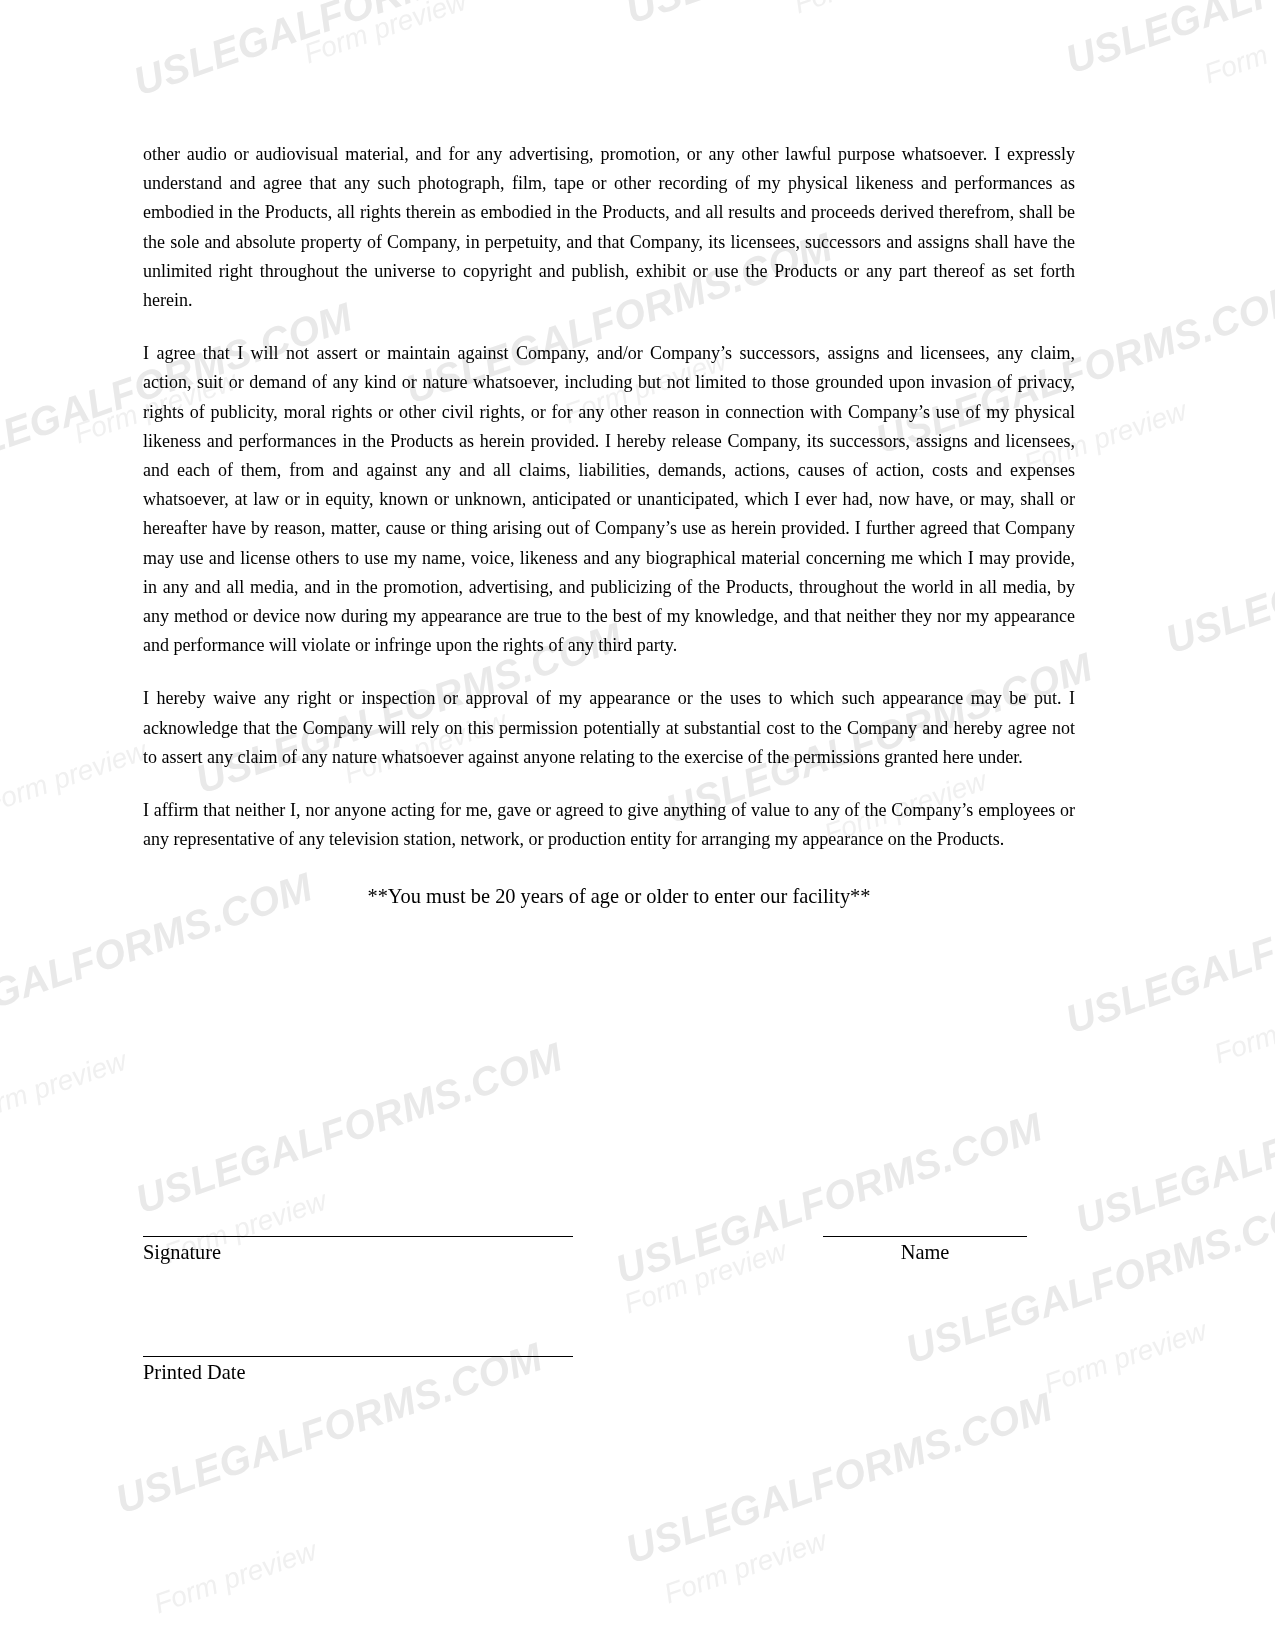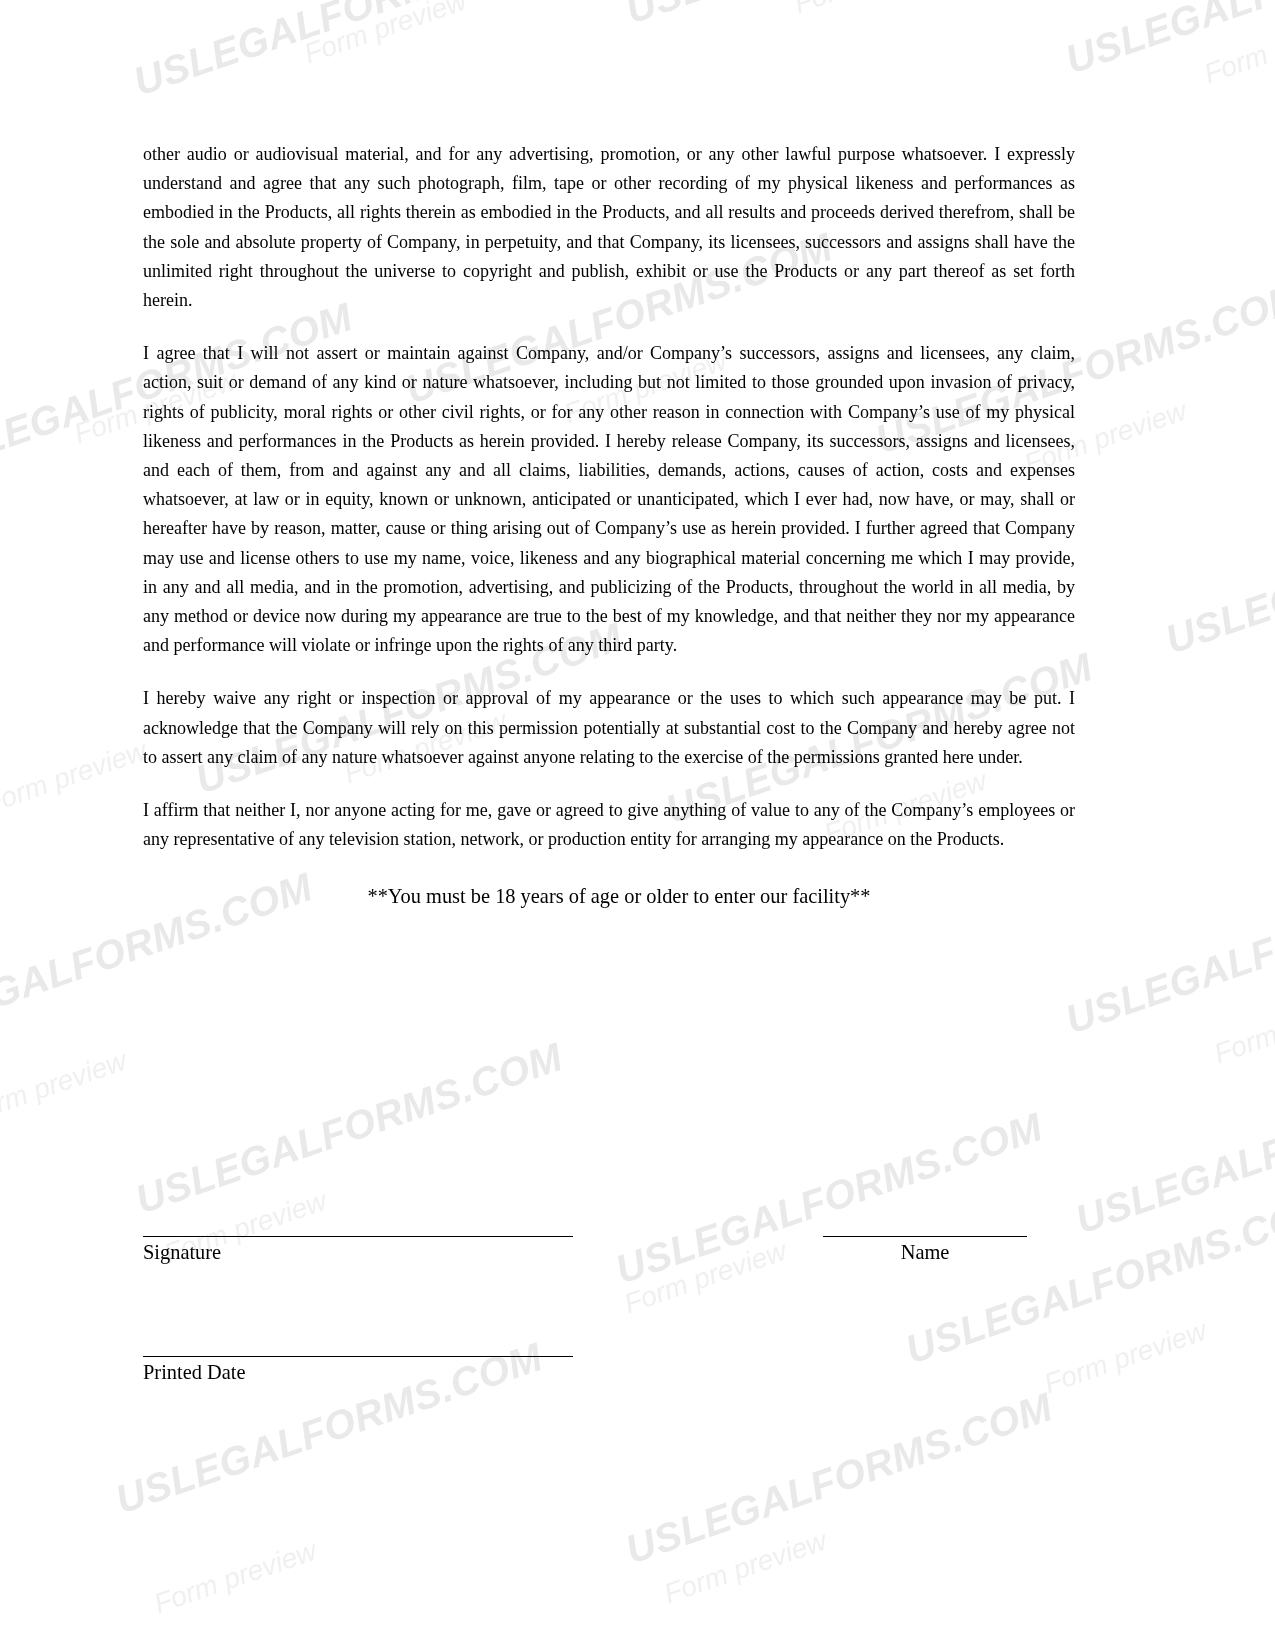--- a/index.html
+++ b/index.html
@@ -155,21 +155,21 @@
     <div class="wm wm-preview" style="left:1040px; top:1370px; transform:rotate(-19deg);">Form preview</div>
     <div class="wm wm-preview" style="left:150px; top:1590px; transform:rotate(-19deg);">Form preview</div>
     <div class="wm wm-preview" style="left:660px; top:1580px; transform:rotate(-19deg);">Form preview</div>
   </div>
 
   <div id="content">
     <p class="body-par">other audio or audiovisual material, and for any advertising, promotion, or any other lawful purpose whatsoever.  I expressly understand and agree that any such photograph, film, tape or other recording of my physical likeness and performances as embodied in the Products, all rights therein as embodied in the Products, and all results and proceeds derived therefrom, shall be the sole and absolute property of Company, in perpetuity, and that Company, its licensees, successors and assigns shall have the unlimited right throughout the universe to copyright and publish, exhibit or use the Products or any part thereof as set forth herein.</p>
     <p class="body-par">I agree that I will not assert or maintain against Company, and/or Company’s successors, assigns and licensees, any claim, action, suit or demand of any kind or nature whatsoever, including but not limited to those grounded upon invasion of privacy, rights of publicity, moral rights or other civil rights, or for any other reason in connection with Company’s use of my physical likeness and performances in the Products as herein provided.  I hereby release Company, its successors, assigns and licensees, and each of them, from and against any and all claims, liabilities, demands, actions, causes of action, costs and expenses whatsoever, at law or in equity, known or unknown, anticipated or unanticipated, which I ever had, now have, or may, shall or hereafter have by reason, matter, cause or thing arising out of Company’s use as herein provided.  I further agreed that Company may use and license others to use my name, voice, likeness and any biographical material concerning me which I may provide, in any and all media, and in the promotion, advertising, and publicizing of the Products, throughout the world in all media, by any method or device now during my appearance are true to the best of my knowledge, and that neither they nor my appearance and performance will violate or infringe upon the rights of any third party.</p>
     <p class="body-par">I hereby waive any right or inspection or approval of my appearance or the uses to which such appearance may be put. I acknowledge that the Company will rely on this permission potentially at substantial cost to the Company and hereby agree not to assert any claim of any nature whatsoever against anyone relating to the exercise of the permissions granted here under.</p>
     <p class="body-par">I affirm that neither I, nor anyone acting for me, gave or agreed to give anything of value to any of the Company’s employees or any representative of any television station, network, or production entity for arranging my appearance on the Products.</p>
-    <p class="notice">**You must be 18 years of age or older to enter our facility**</p>
+    <p class="notice">**You must be 20 years of age or older to enter our facility**</p>
   </div>
 
   <div id="sig-block">
     <div class="sig-row">
       <div class="sig-field field-signature">
         <div class="rule"></div>
         <div class="sig-label">Signature</div>
       </div>
       <div class="sig-field field-date">
         <div class="rule"></div>

